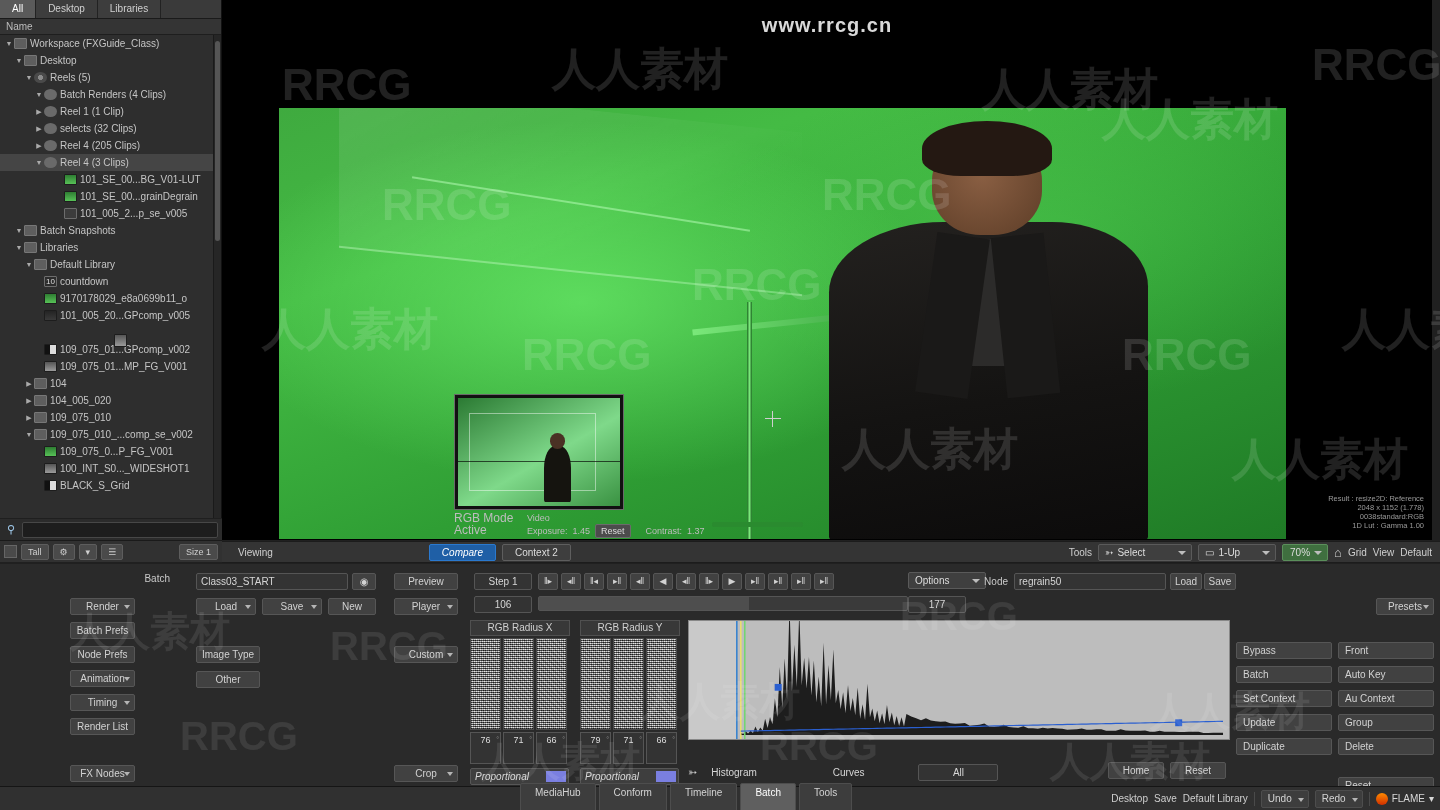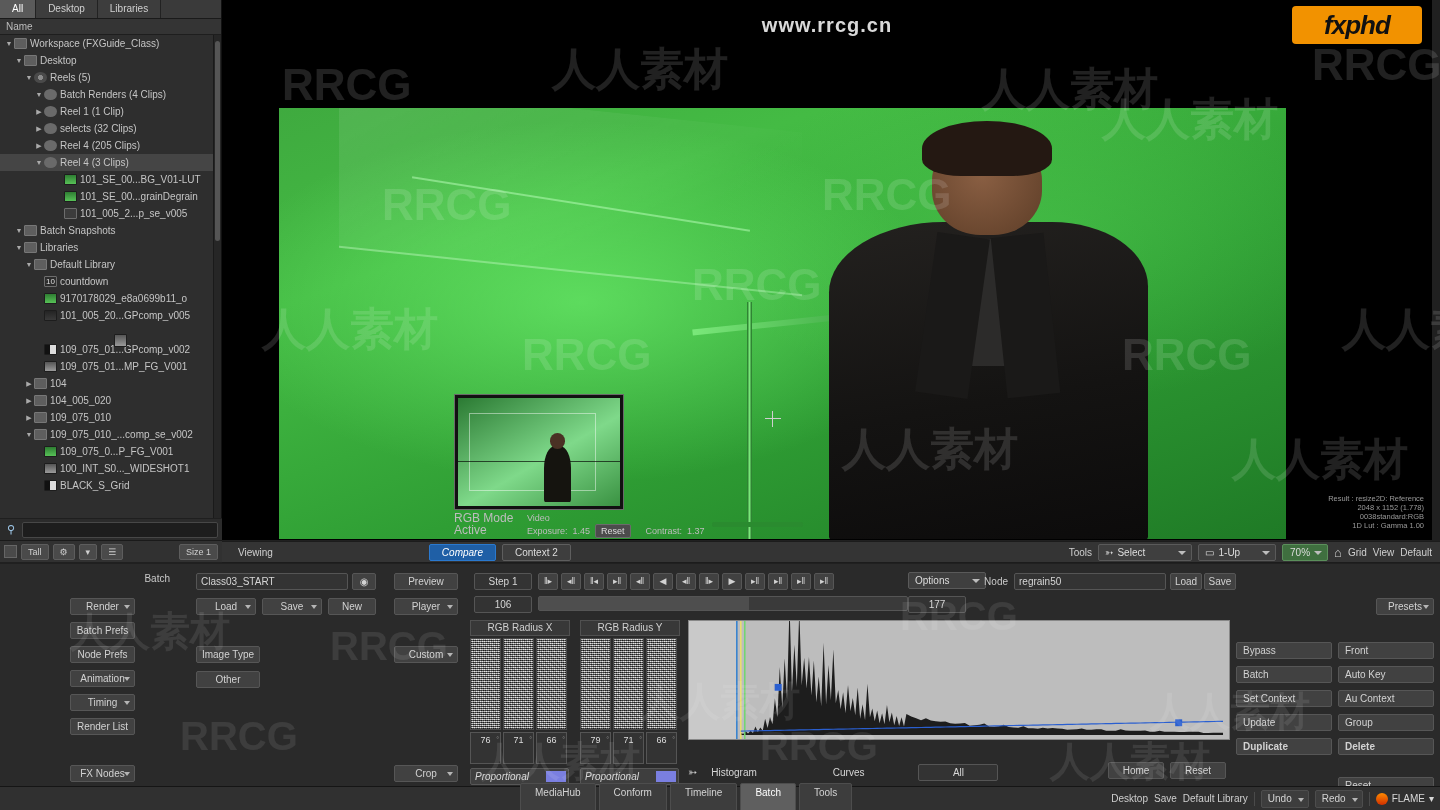--- a/index.html
+++ b/index.html
@@ -464,23 +464,20 @@
     <span class="mini-btn">Tall</span>
     <span class="mini-btn">⚙</span>
     <span class="mini-btn">▾</span>
     <span class="mini-btn">☰</span>
     <span class="mini-btn" style="margin-left:auto;">Size 1</span>
   </div>
 
   <div class="viewer">
     <div class="watermark-center">www.rrcg.cn</div>
 
-    <div class="fxphd-logo">
-      <i><span>fx</span><span>phd</span></i>
-    </div>
 
     <div class="video-img">
       <div class="green-bg"></div>
       <div class="wall-seam"></div>
       <div class="wall-seam2"></div>
       <div class="stand-arm"></div>
       <div class="stand-pole"></div>
       <div class="stand-base"></div>
       <div class="person">
         <div class="p-body"></div>
@@ -685,21 +682,21 @@
           <div class="rbtn" style="flex: 1 1 0%;">Auto Key</div>
         </div>
         <div style="display: flex; gap: 6px; margin-bottom: 7px;">
           <div class="rbtn" style="flex: 1 1 0%;">Set Context</div>
           <div class="rbtn" style="flex: 1 1 0%;">Au Context</div>
         </div>
         <div style="display: flex; gap: 6px; margin-bottom: 7px;">
           <div class="rbtn" style="flex: 1 1 0%;">Update</div>
           <div class="rbtn" style="flex: 1 1 0%;">Group</div>
         </div>
-        <div style="display: flex; gap: 6px; margin-bottom: 22px; font-weight: bold;">
+        <div style="display: flex; gap: 6px; margin-bottom: 22px;">
           <div class="rbtn" style="flex: 1 1 0%;">Duplicate</div>
           <div class="rbtn" style="flex: 1 1 0%;">Delete</div>
         </div>
         <div style="display: flex; gap: 6px; margin-bottom: 7px;">
           <div class="rbtn" style="flex: 1 1 0%; visibility: hidden;"></div>
           <div class="rbtn" style="flex: 1 1 0%;">Reset</div>
         </div>
       </div>
   <div class="wm-tile" style="left: 70px; top: 40px; font-size: 40px; color: rgba(255, 255, 255, 0.09);">人人素材</div>
       <div class="wm-tile" style="left: 330px; top: 60px; font-size: 40px; color: rgba(255, 255, 255, 0.09);">RRCG</div>

